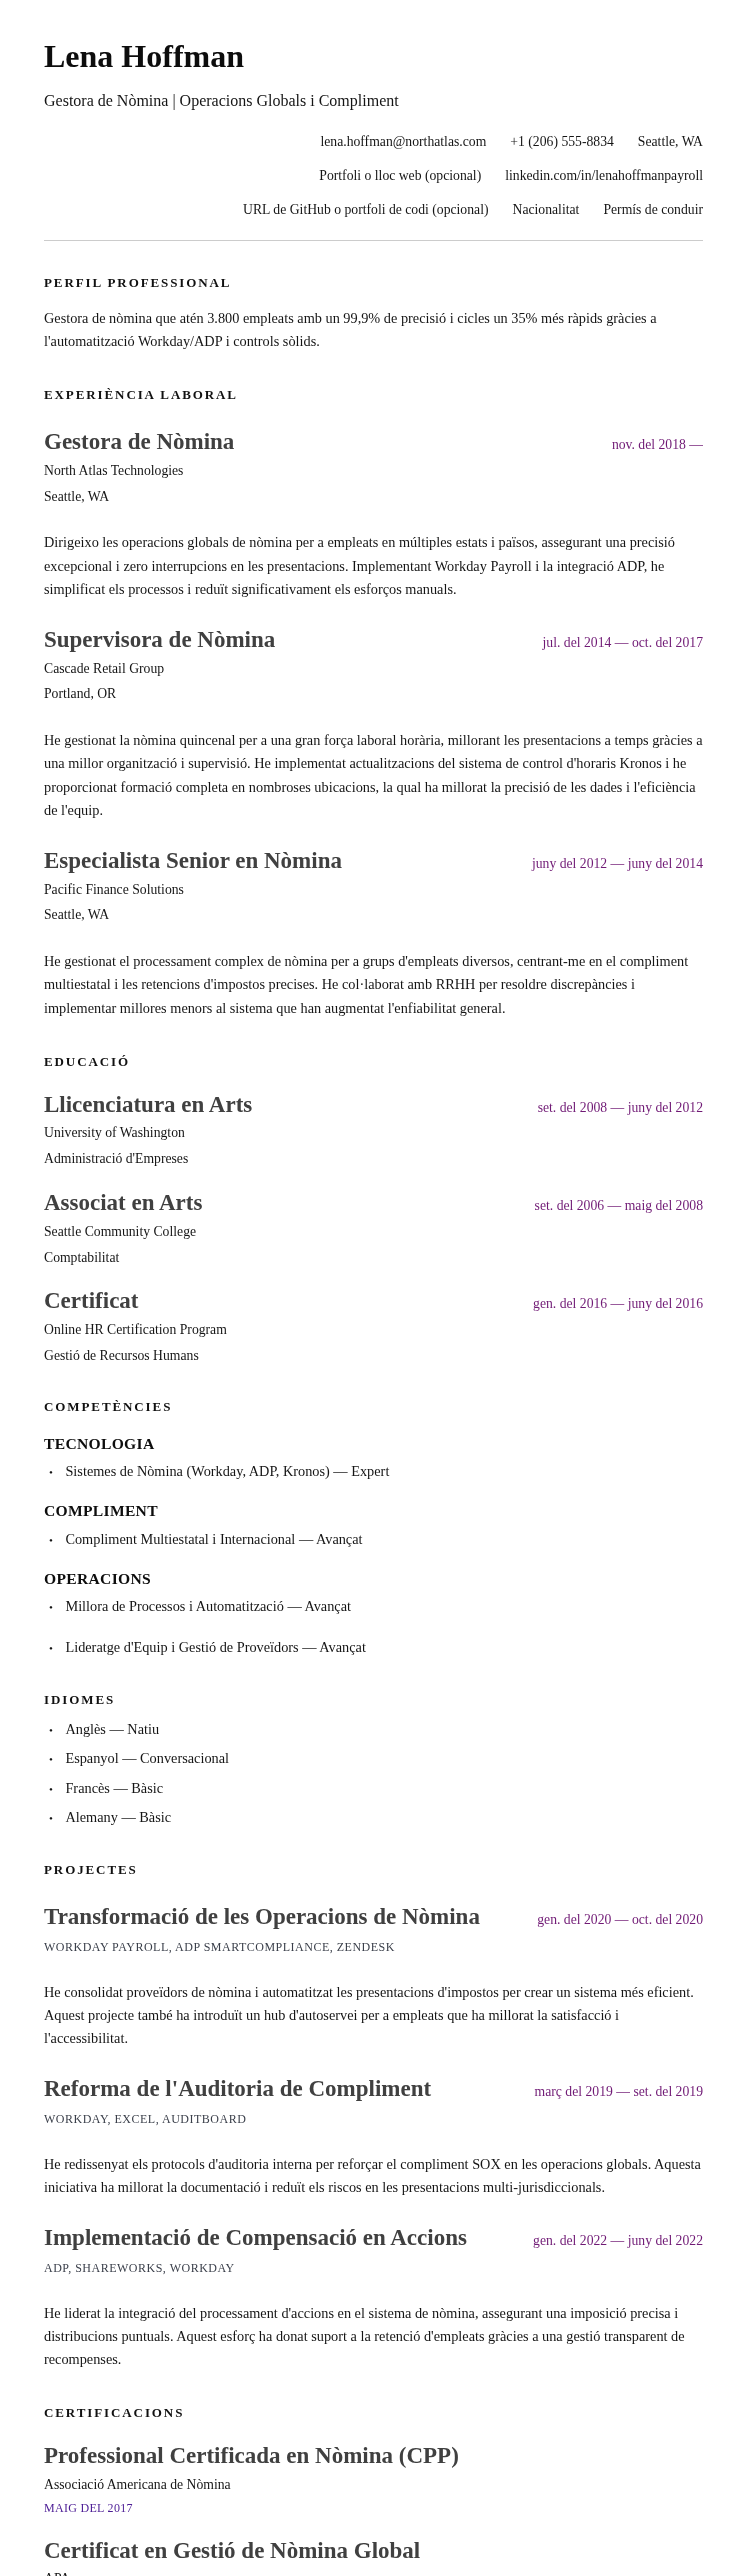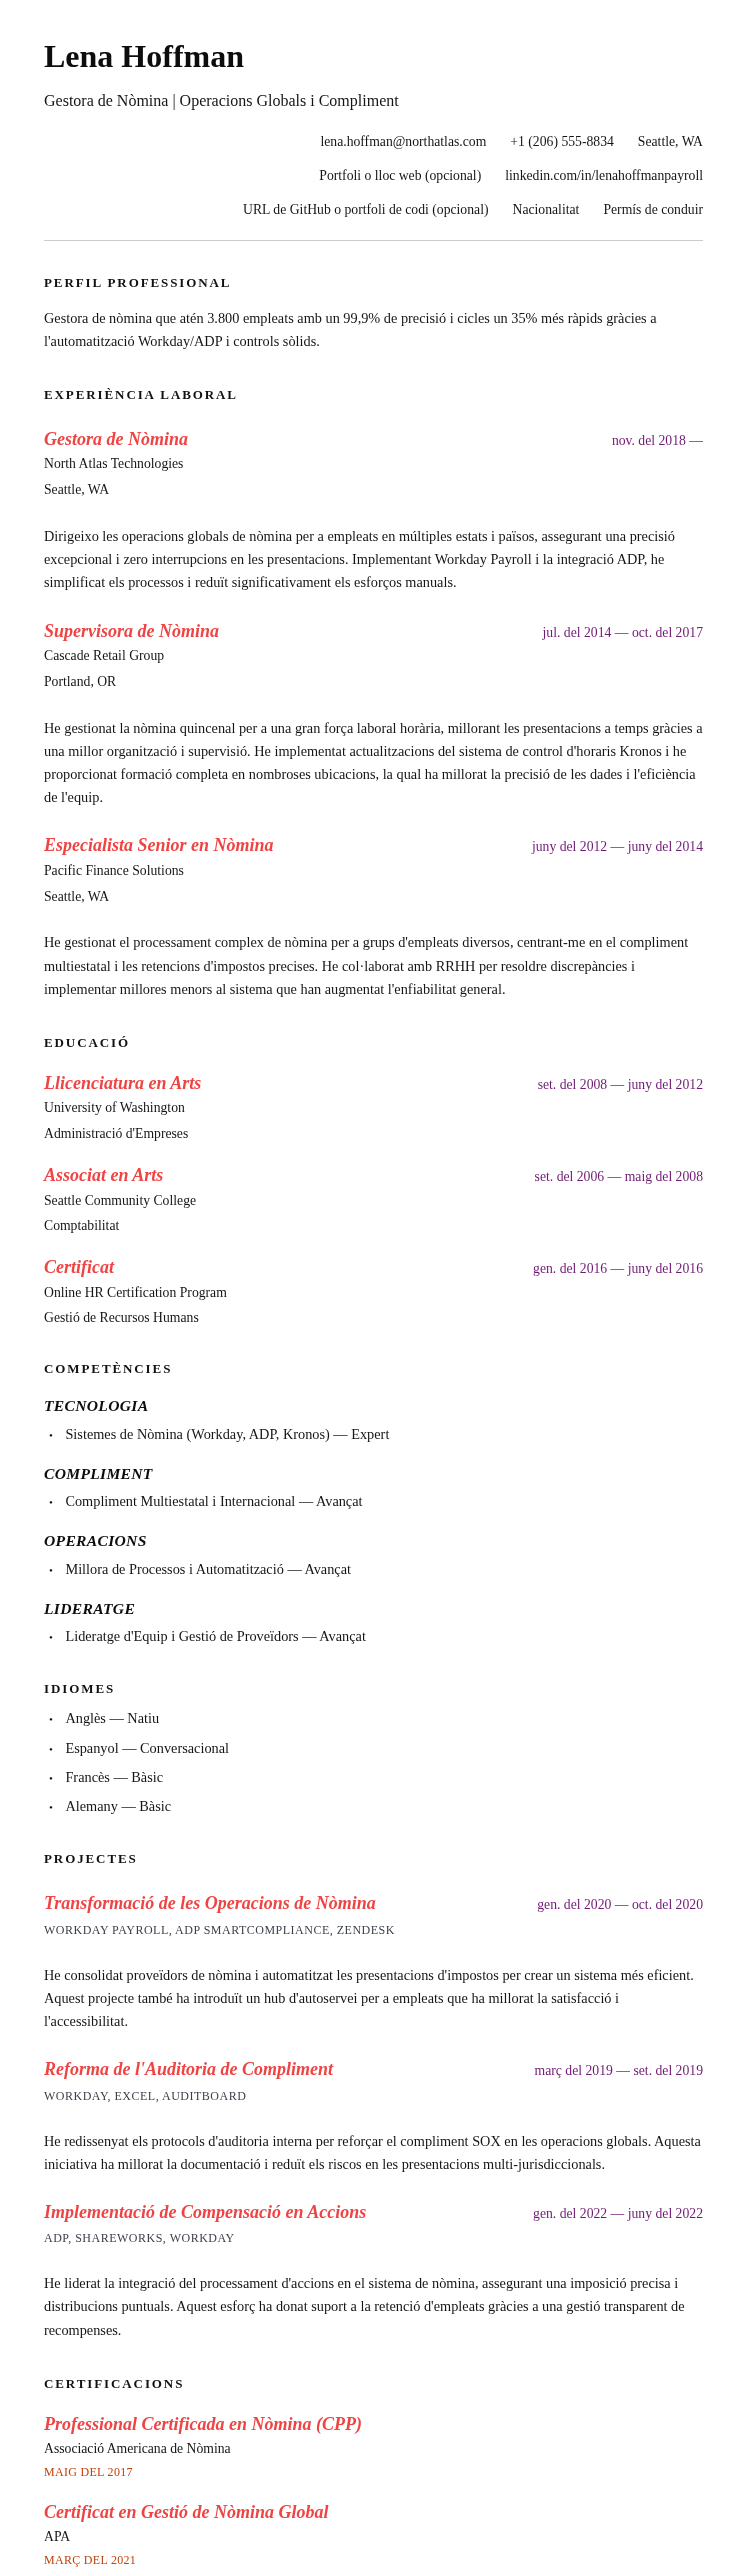--- a/index.html
+++ b/index.html
@@ -64,26 +64,25 @@
   
   .entry { margin-top: 25px; }
   .entry-compact { margin-top: 21px; }
   .title-row {
     display: flex;
     justify-content: space-between;
     align-items: baseline;
     gap: 15px;
   }
   .item-title {
-    font-size: 18px;
+    font-size: 23px;
     font-weight: 700;
-    color: #ef4444;
+    color: #404040;
     margin: 0;
     line-height: 1.25;
-    font-style: italic;
   }
   .item-dates {
     font-size: 13.7px;
     color: #701a75;
     white-space: nowrap;
     line-height: 1.25;
   }
   .subline { margin-top: 5px; font-size: 13.7px; line-height: 1.3; }
   .subline2 { margin-top: 8px; font-size: 13.7px; line-height: 1.3; }
   .desc {
@@ -94,32 +93,31 @@
   .tools {
     margin-top: 8px;
     font-size: 12px;
     letter-spacing: 0.5px;
     color: #3a3f4a;
   }
   .cert-date {
     margin-top: 6.8px;
     font-size: 12px;
     letter-spacing: 0.3px;
-    color: #c2410c;
+    color: #4c1d95;
   }
 
   
   .skill-group { margin-top: 20px; }
   .group-title {
     font-size: 15.6px;
     font-weight: 700;
     letter-spacing: 0.3px;
     margin: 0;
     color: #0d0d0d;
-    font-style: italic;
   }
 
   
   ul.blist {
     list-style: none;
     margin: 3.7px 0 0 0;
     padding: 0;
   }
   ul.blist li {
     display: flex;
@@ -260,21 +258,20 @@
       <h3 class="group-title">OPERACIONS</h3>
       <ul class="blist">
         <li>
           <span class="marker">•</span>
           <span>Millora de Processos i Automatització — Avançat</span>
         </li>
       </ul>
     </div>
 
     <div class="skill-group">
-      <h3 class="group-title">LIDERATGE</h3>
       <ul class="blist">
         <li>
           <span class="marker">•</span>
           <span>Lideratge d'Equip i Gestió de Proveïdors — Avançat</span>
         </li>
       </ul>
     </div>
   </section>
 
   <section class="section">

